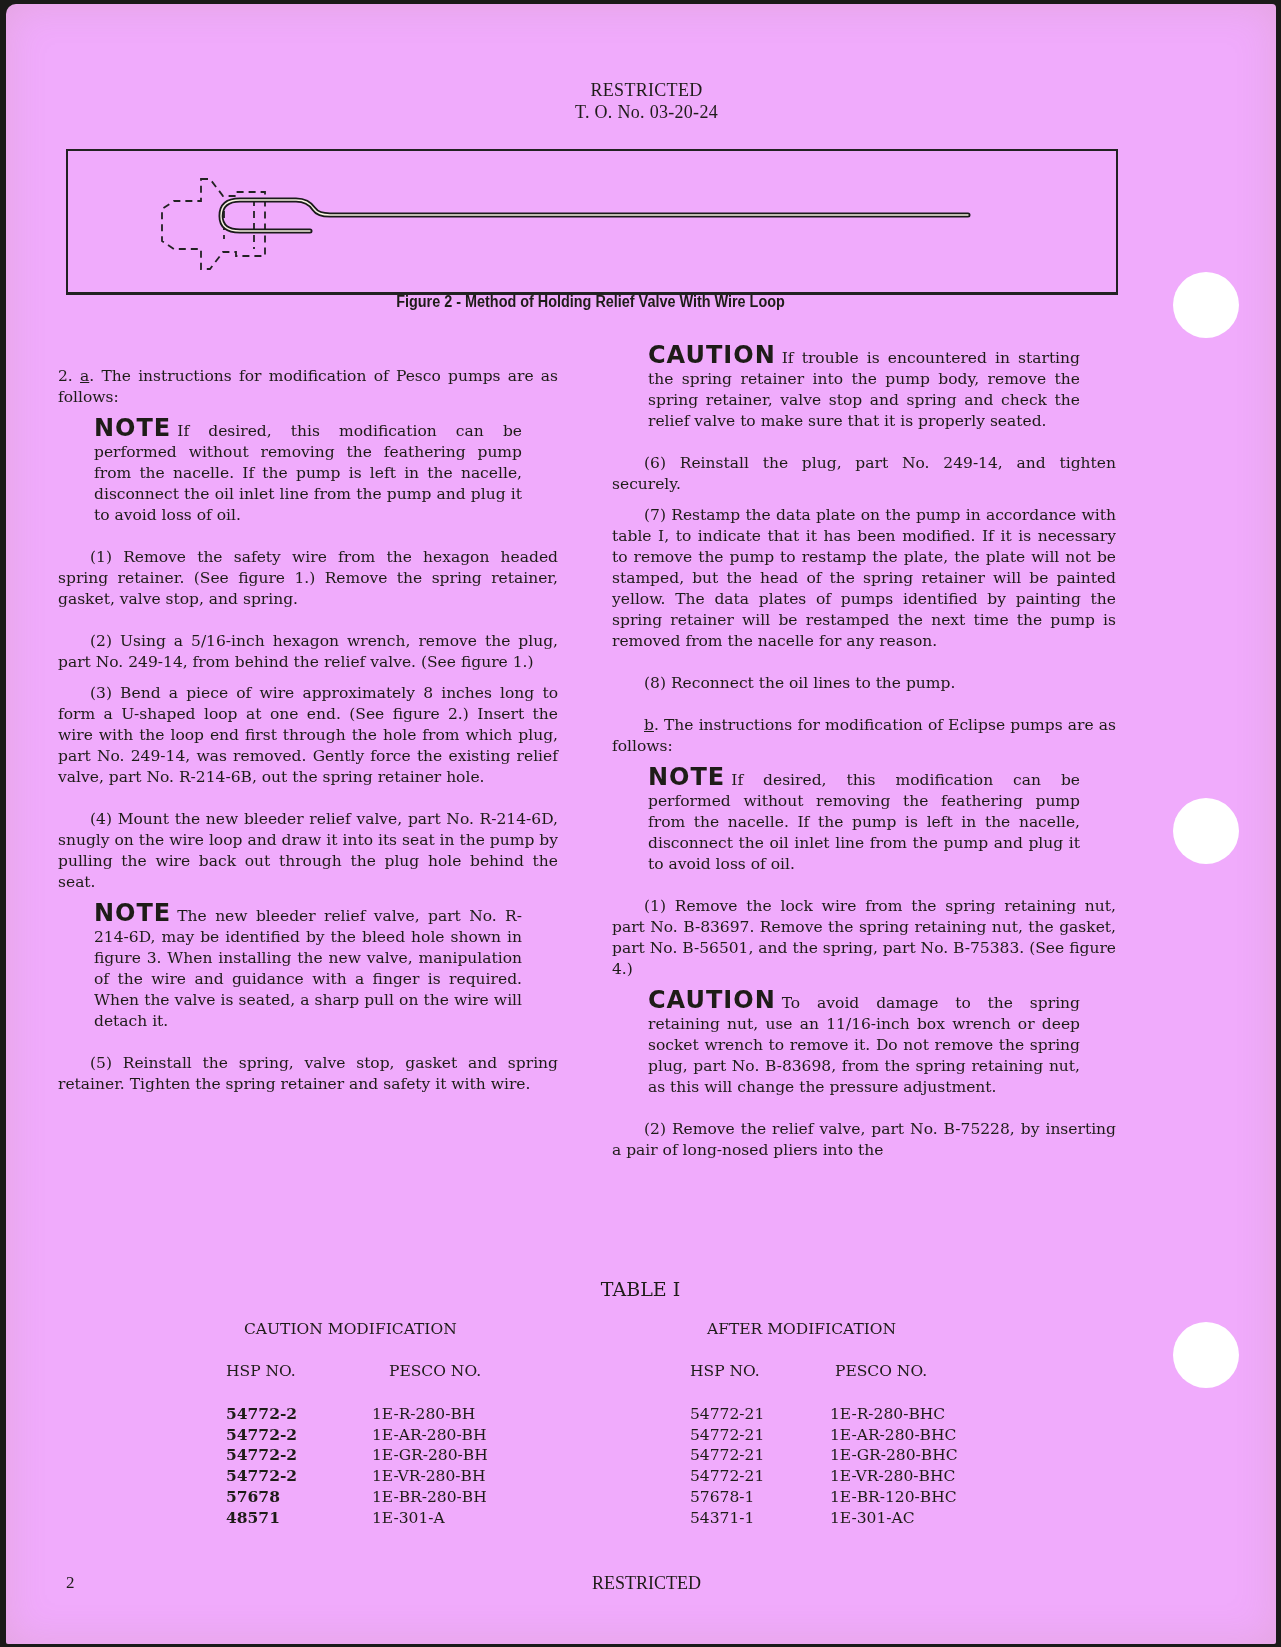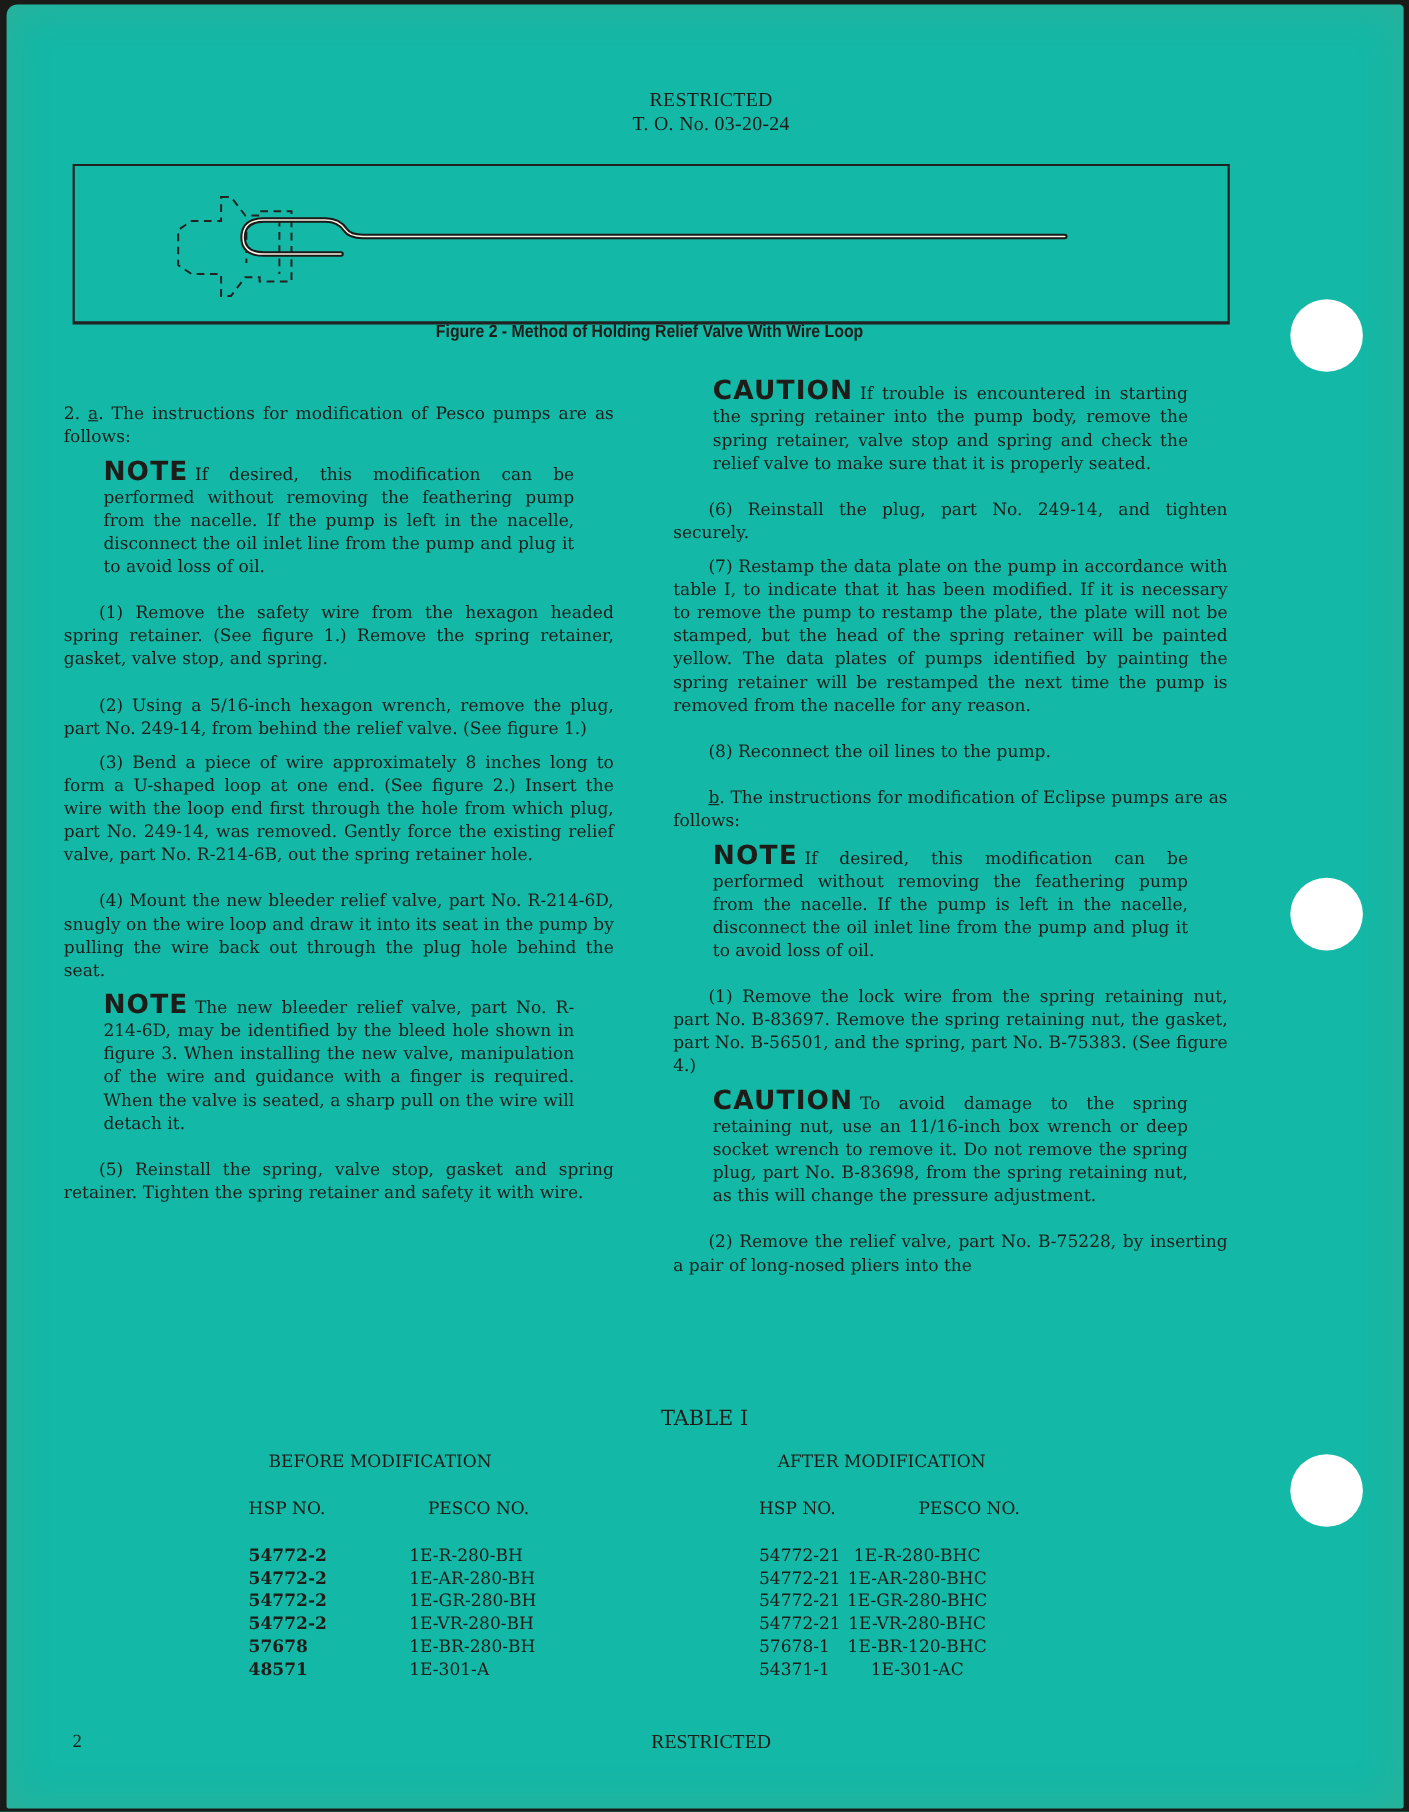--- a/index.html
+++ b/index.html
@@ -5,21 +5,21 @@
     html, body { margin: 0; padding: 0; }
     body {
       width: 1281px; height: 1647px;
       background: #1a1a18;
       position: relative; overflow: hidden;
       font-family: "DejaVu Serif", "Liberation Serif", serif;
       color: #1e1c18;
     }
     .page {
       position: absolute; left: 6px; top: 4px; width: 1270px; height: 1640px;
-      background: #14b8a6;
+      background: #f0abfc;
       border-radius: 10px 4px 2px 2px;
       box-shadow: inset 0 0 40px rgba(170,140,90,0.18);
     }
     .punch {
       position: absolute; width: 66px; height: 66px; border-radius: 50%;
       background: #ffffff;
     }
     .hdr {
       position: absolute; left: 0; width: 1281px; text-align: center;
       font-family: "Liberation Serif", serif; font-size: 18px; letter-spacing: 0.3px;
@@ -132,21 +132,21 @@
     <p class="blk">
       <span class="flag">CAUTION</span><span>To avoid damage to the spring retaining nut, use an 11/16-inch box wrench or deep socket wrench to remove it. Do not remove the spring plug, part No. B-83698, from the spring retaining nut, as this will change the pressure adjustment.</span>
     </p>
     <div class="gap"></div>
     <p class="ind">(2) Remove the relief valve, part No. B-75228, by inserting a pair of long-nosed pliers into the</p>
   </div>
 
   <div class="tbl-title">TABLE I</div>
 
   <div class="tbl-group" style="left:0; top:0;">
-    <div class="gh" style="left:238px; top:1316px;">BEFORE MODIFICATION</div>
+    <div class="gh" style="left:238px; top:1316px;">CAUTION MODIFICATION</div>
     <div class="ch" style="left:220px; top:1358px;">HSP NO.</div>
     <div class="ch" style="left:383px; top:1358px;">PESCO NO.</div>
     <div class="rows" style="left:220px; top:1400px;font-weight:bold;">
       <div>54772-2</div>
       <div>54772-2</div>
       <div>54772-2</div>
       <div>54772-2</div>
       <div>57678</div>
       <div>48571</div>
     </div>
@@ -165,21 +165,21 @@
     <div class="ch" style="left:684px; top:1358px;">HSP NO.</div>
     <div class="ch" style="left:829px; top:1358px;">PESCO NO.</div>
     <div class="rows" style="left:684px; top:1400px;">
       <div>54772-21</div>
       <div>54772-21</div>
       <div>54772-21</div>
       <div>54772-21</div>
       <div>57678-1</div>
       <div>54371-1</div>
     </div>
-    <div class="rows" style="left:764px; top:1400px;text-align:center;">
+    <div class="rows" style="left:824px; top:1400px;">
       <div>1E-R-280-BHC</div>
       <div>1E-AR-280-BHC</div>
       <div>1E-GR-280-BHC</div>
       <div>1E-VR-280-BHC</div>
       <div>1E-BR-120-BHC</div>
       <div>1E-301-AC</div>
     </div>
   </div>
 
   <div class="footer-num">2</div>

